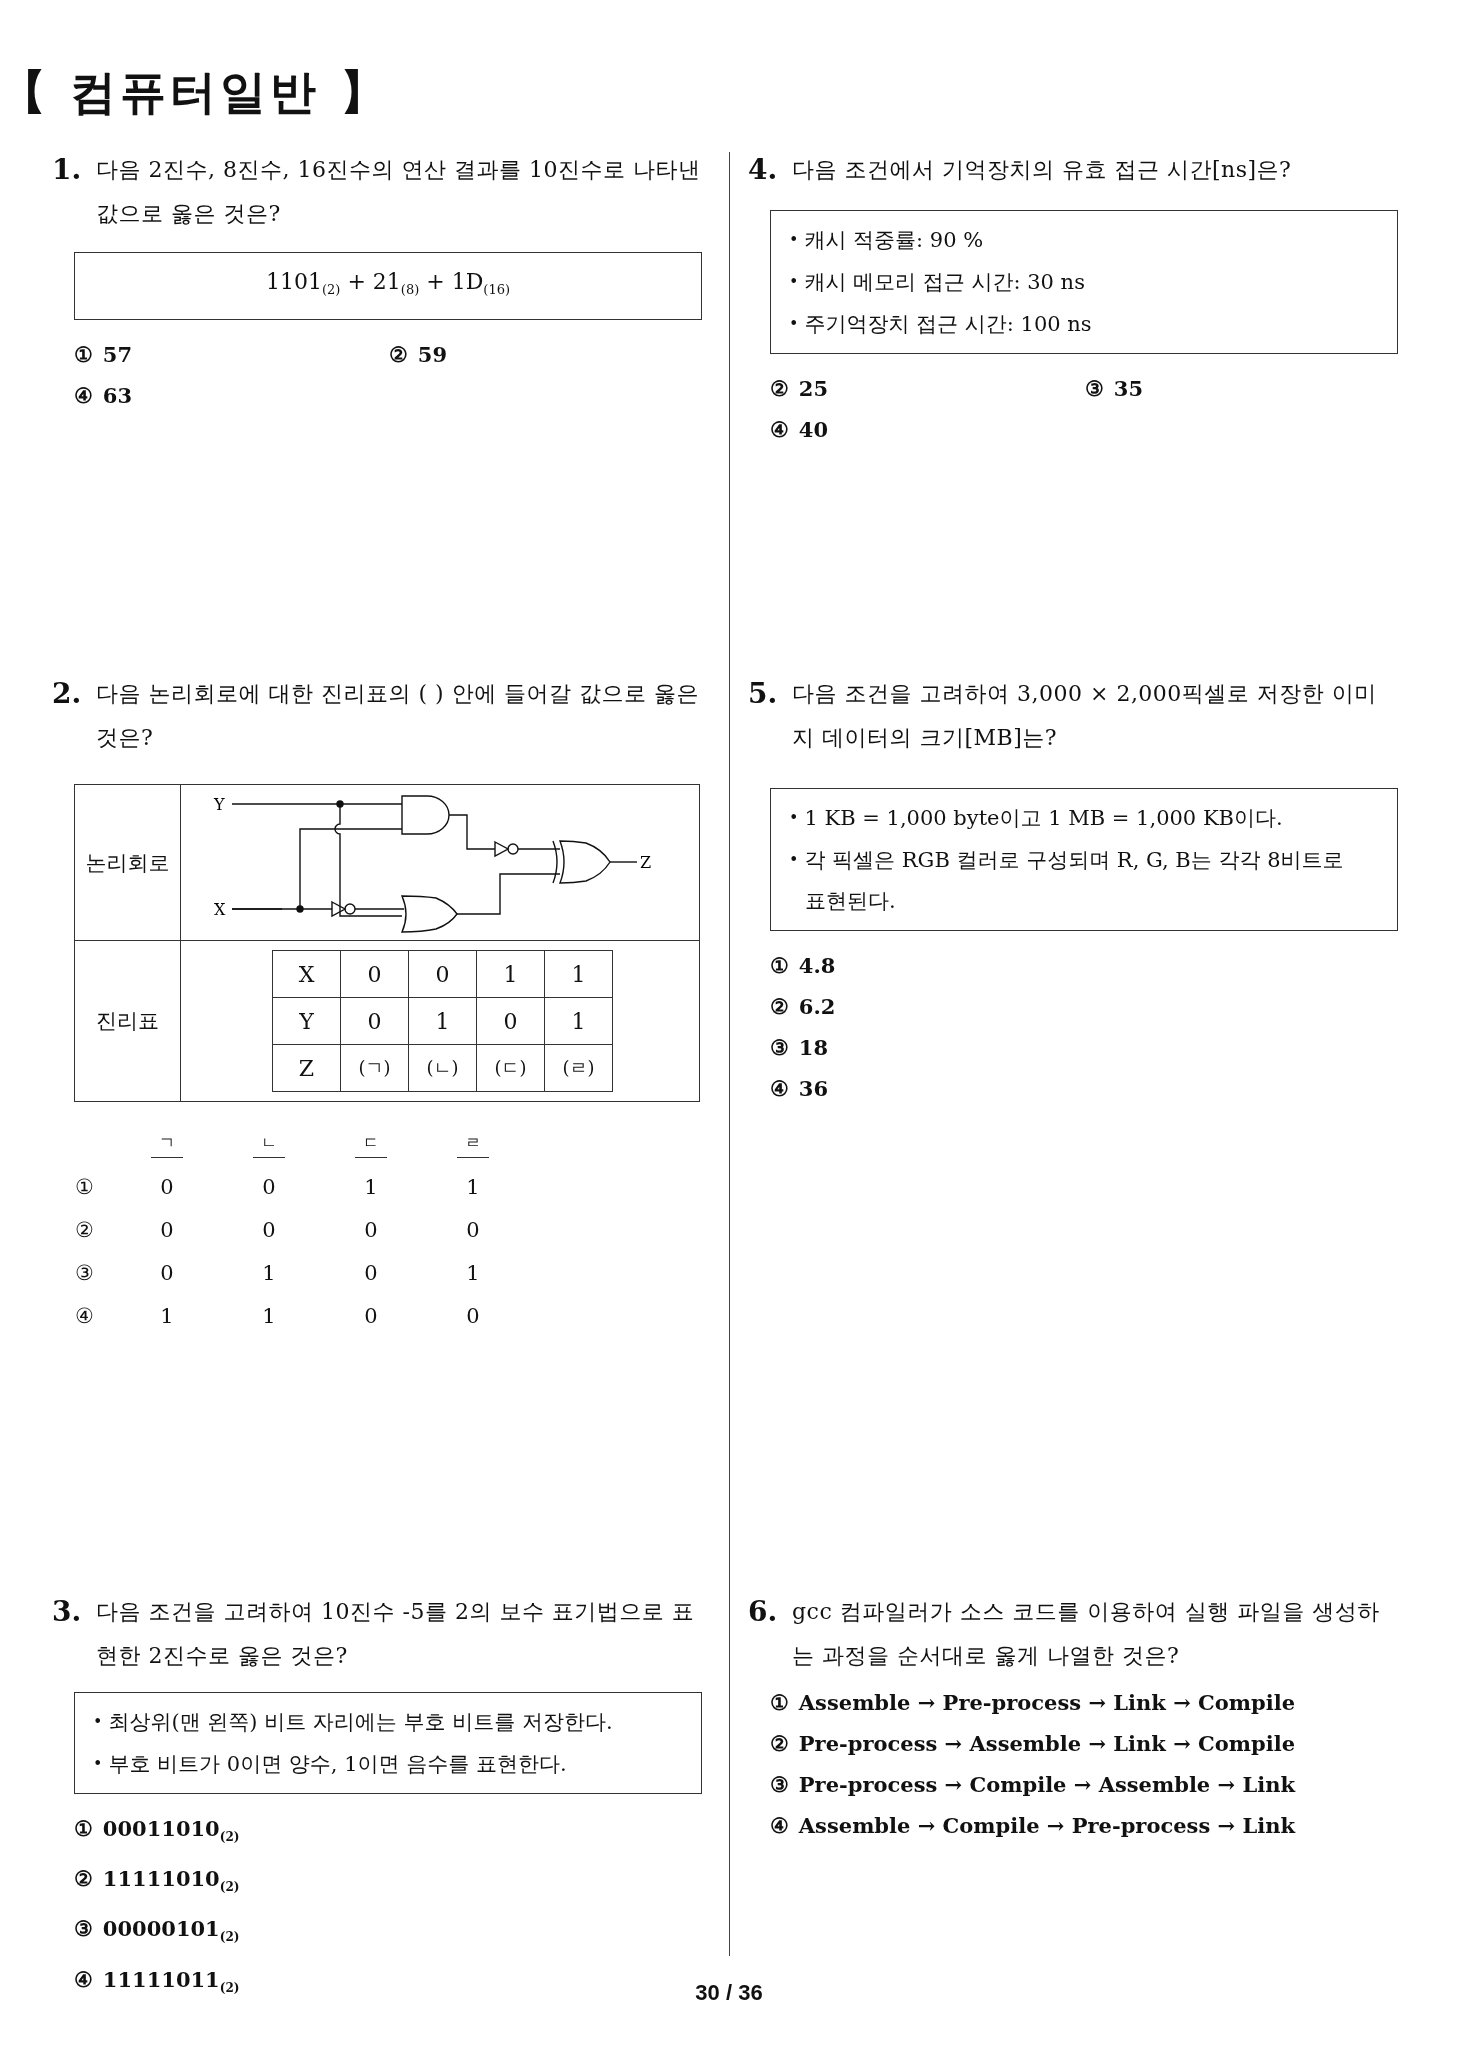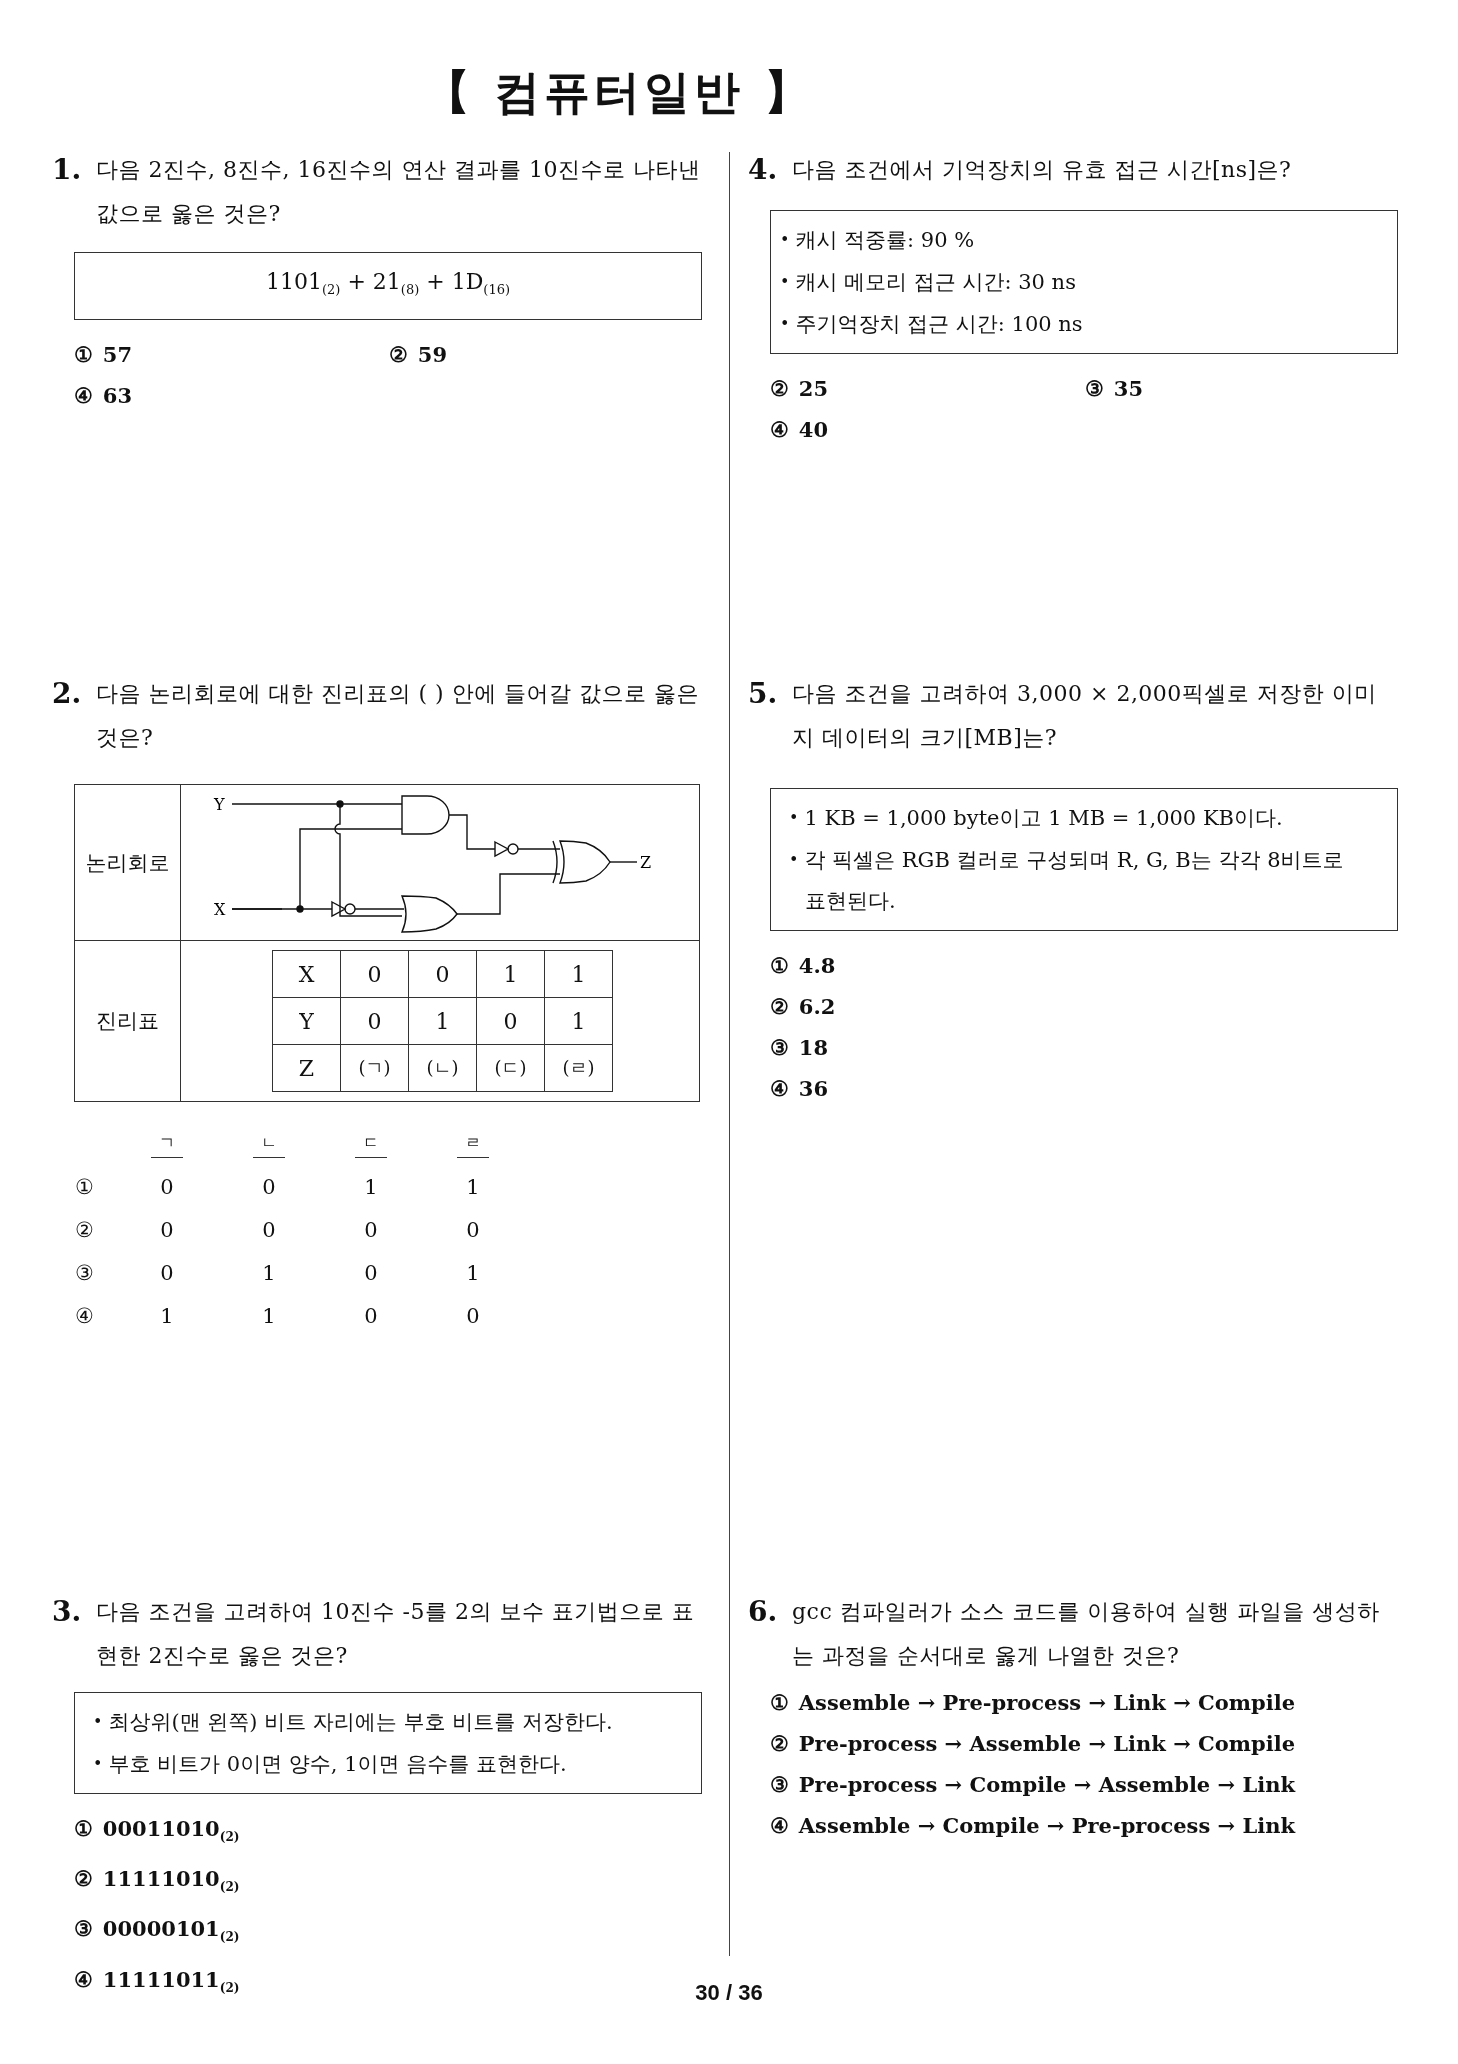--- a/index.html
+++ b/index.html
@@ -2,24 +2,23 @@
 <html><head>
 <meta charset="utf-8">
 <style>
   html, body { margin: 0; padding: 0; background: #ffffff; }
   body {
     width: 1458px; height: 2064px; position: relative; overflow: hidden;
     font-family: "DejaVu Serif", "Liberation Serif", serif;
     color: #111111;
   }
   .title {
-    position: absolute; top: 62px; left: 0; width: 1154px; text-align: center;
+    position: absolute; top: 62px; left: 0; width: 1154px; 
     font-family: "DejaVu Sans", sans-serif; font-size: 46px; font-weight: bold;
     letter-spacing: 4px;
-    margin-left: 42px;
   }
   .divider { position: absolute; left: 729px; top: 152px; width: 1px; height: 1804px; background: #444; }
   .q { position: absolute; width: 650px; font-size: 22px; }
   .q-head { display: flex; line-height: 44px; }
   .q-num {
     font-family: "DejaVu Serif", serif; font-weight: bold; font-size: 28px;
     width: 44px; flex: 0 0 44px;
   }
   .q-text { flex: 1; letter-spacing: 0.5px; }
   .box {
@@ -212,21 +211,21 @@
     <div class="opt"><span class="circ">③</span><span>00000101</span><sub>(2)</sub></div>
     <div class="opt"><span class="circ">④</span><span>11111011</span><sub>(2)</sub></div>
   </div>
 </div>
 
 <div class="q" style="left:748px; top:148px;">
   <div class="q-head">
     <span class="q-num">4.</span>
     <span class="q-text">다음 조건에서 기억장치의 유효 접근 시간[ns]은?</span>
   </div>
-  <div class="box" style="margin-top:18px;padding-left:9px;">
+  <div class="box" style="margin-top:18px;">
     <div class="bullet">캐시 적중률: 90 %</div>
     <div class="bullet">캐시 메모리 접근 시간: 30 ns</div>
     <div class="bullet">주기억장치 접근 시간: 100 ns</div>
   </div>
   <div class="opts opt-grid">
     <div class="opt"><span class="circ">②</span><span>25</span></div>
     <div class="opt"><span class="circ">③</span><span>35</span></div>
     <div class="opt"><span class="circ">④</span><span>40</span></div>
   </div>
 </div>

